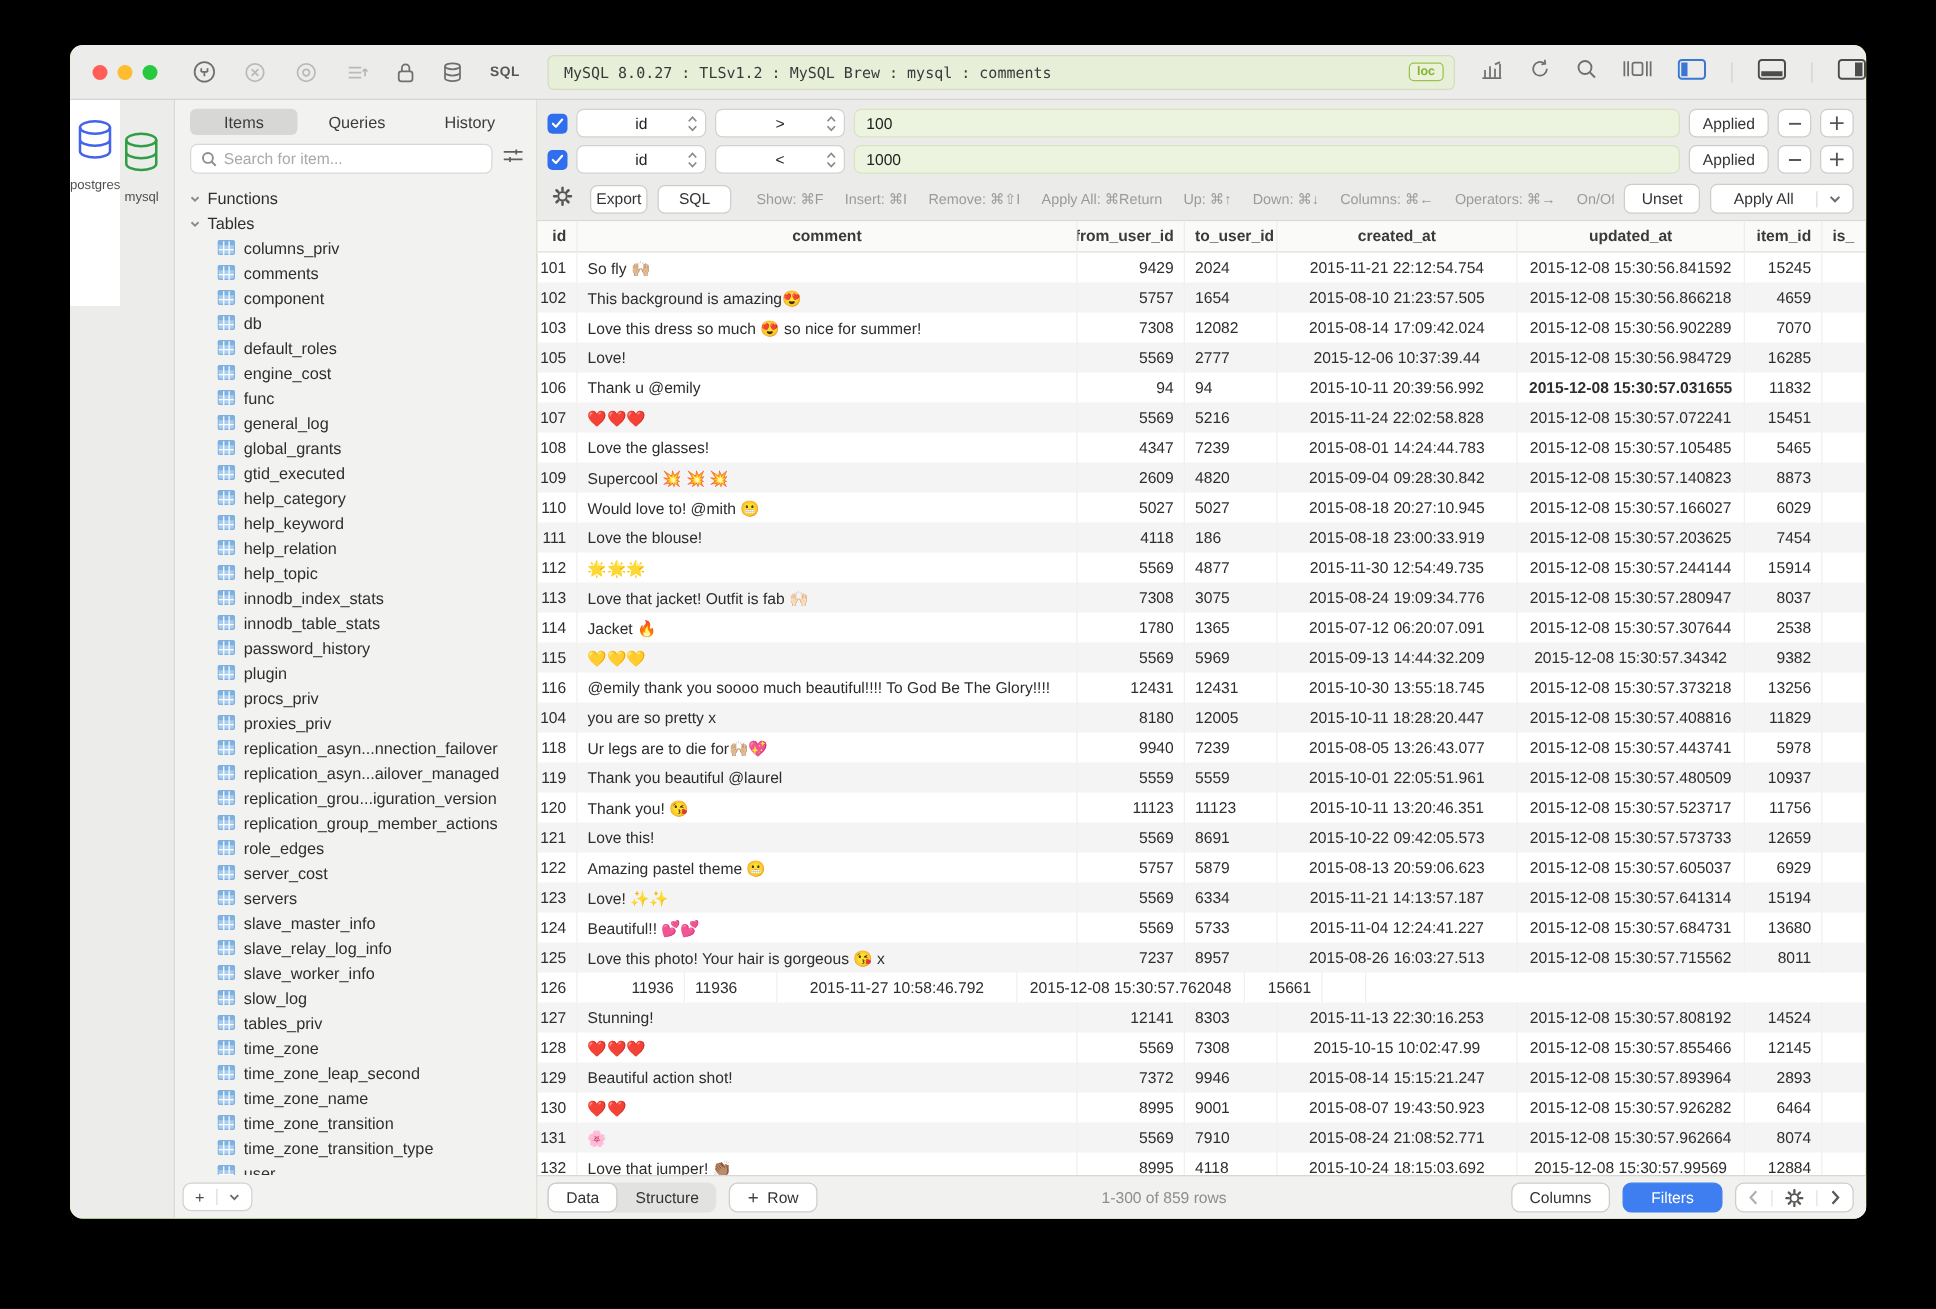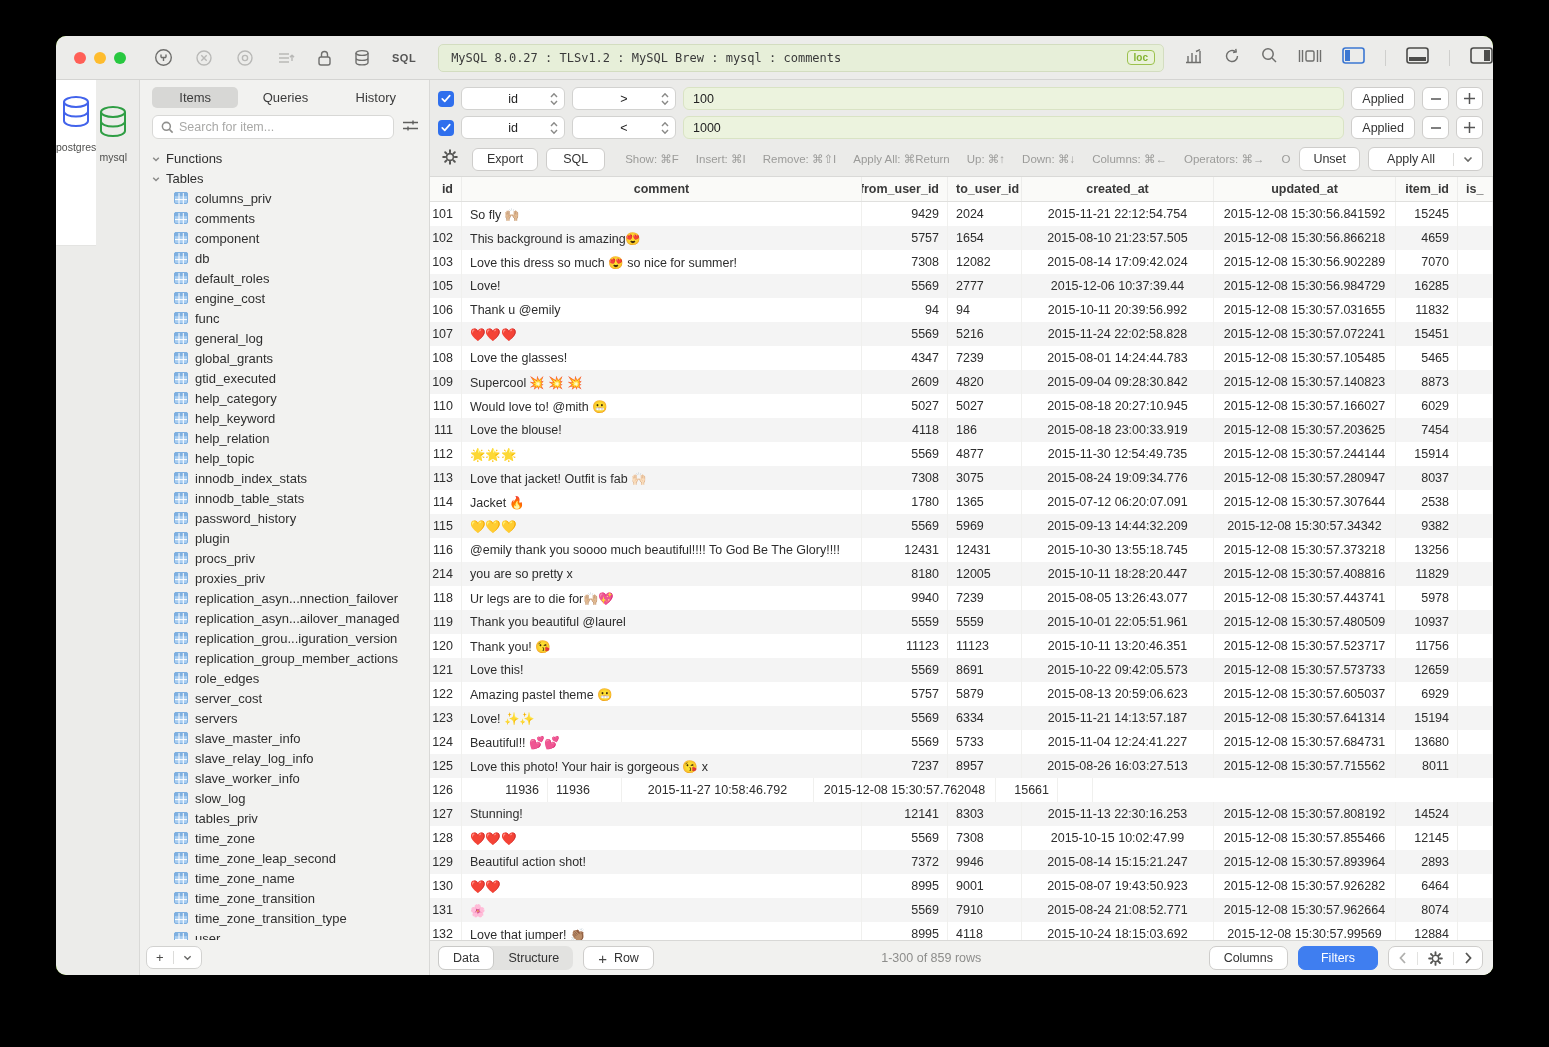--- a/index.html
+++ b/index.html
@@ -710,21 +710,21 @@
               </svg>
             </div>
         </div>
         <div class="shortcut-row">
           <span class="gear-dark"><svg width="16" height="16" viewBox="0 0 16 16" fill="none" stroke="currentColor">
                 <g stroke-width="2" stroke-linecap="round">
                   <path d="M8 1.2v2M8 12.8v2M1.2 8h2M12.8 8h2M3.2 3.2l1.4 1.4M11.4 11.4l1.4 1.4M12.8 3.2l-1.4 1.4M4.6 11.4l-1.4 1.4"></path>
                 </g>
                 <circle cx="8" cy="8" r="3.4" stroke-width="1.6"></circle>
               </svg></span>
-          <div class="pill" style="padding:0 14px">Export</div>
+          <div class="pill" style="padding:0 4px">Export</div>
           <div class="pill" style="padding:0 16px">SQL</div>
           <div class="hints" id="hints">
               <span class="hint">Show: ⌘F</span>
               <span class="hint">Insert: ⌘I</span>
               <span class="hint">Remove: ⌘⇧I</span>
               <span class="hint">Apply All: ⌘Return</span>
               <span class="hint">Up: ⌘↑</span>
               <span class="hint">Down: ⌘↓</span>
               <span class="hint">Columns: ⌘←</span>
               <span class="hint">Operators: ⌘→</span>
@@ -794,21 +794,21 @@
               <div class="cell al-c" style="width: 182px;">2015-12-08 15:30:56.984729</div>
               <div class="cell al-r" style="width: 62px;">16285</div>
               <div class="cell " style="width: 35px;"></div>
             </div>
             <div class="g-row">
               <div class="cell al-r" style="width: 32px;">106</div>
               <div class="cell " style="width: 400px;">Thank u @emily</div>
               <div class="cell al-r" style="width: 86px;">94</div>
               <div class="cell " style="width: 74px;">94</div>
               <div class="cell al-c" style="width: 192px;">2015-10-11 20:39:56.992</div>
-              <div class="cell al-c" style="width: 182px;">2015-12-08 15:30:57.031655</div>
+              <div class="cell al-c" style="width: 182px; font-weight: bold;">2015-12-08 15:30:57.031655</div>
               <div class="cell al-r" style="width: 62px;">11832</div>
               <div class="cell " style="width: 35px;"></div>
             </div>
             <div class="g-row stripe">
               <div class="cell al-r" style="width: 32px;">107</div>
               <div class="cell " style="width: 400px;">❤️❤️❤️</div>
               <div class="cell al-r" style="width: 86px;">5569</div>
               <div class="cell " style="width: 74px;">5216</div>
               <div class="cell al-c" style="width: 192px;">2015-11-24 22:02:58.828</div>
               <div class="cell al-c" style="width: 182px;">2015-12-08 15:30:57.072241</div>
@@ -899,21 +899,21 @@
               <div class="cell al-r" style="width: 32px;">116</div>
               <div class="cell " style="width: 400px;">@emily thank you soooo much beautiful!!!! To God Be The Glory!!!!</div>
               <div class="cell al-r" style="width: 86px;">12431</div>
               <div class="cell " style="width: 74px;">12431</div>
               <div class="cell al-c" style="width: 192px;">2015-10-30 13:55:18.745</div>
               <div class="cell al-c" style="width: 182px;">2015-12-08 15:30:57.373218</div>
               <div class="cell al-r" style="width: 62px;">13256</div>
               <div class="cell " style="width: 35px;"></div>
             </div>
             <div class="g-row stripe">
-              <div class="cell al-r" style="width: 32px;">214</div>
+              <div class="cell al-r" style="width: 32px;">104</div>
               <div class="cell " style="width: 400px;">you are so pretty x</div>
               <div class="cell al-r" style="width: 86px;">8180</div>
               <div class="cell " style="width: 74px;">12005</div>
               <div class="cell al-c" style="width: 192px;">2015-10-11 18:28:20.447</div>
               <div class="cell al-c" style="width: 182px;">2015-12-08 15:30:57.408816</div>
               <div class="cell al-r" style="width: 62px;">11829</div>
               <div class="cell " style="width: 35px;"></div>
             </div>
             <div class="g-row">
               <div class="cell al-r" style="width: 32px;">118</div>

